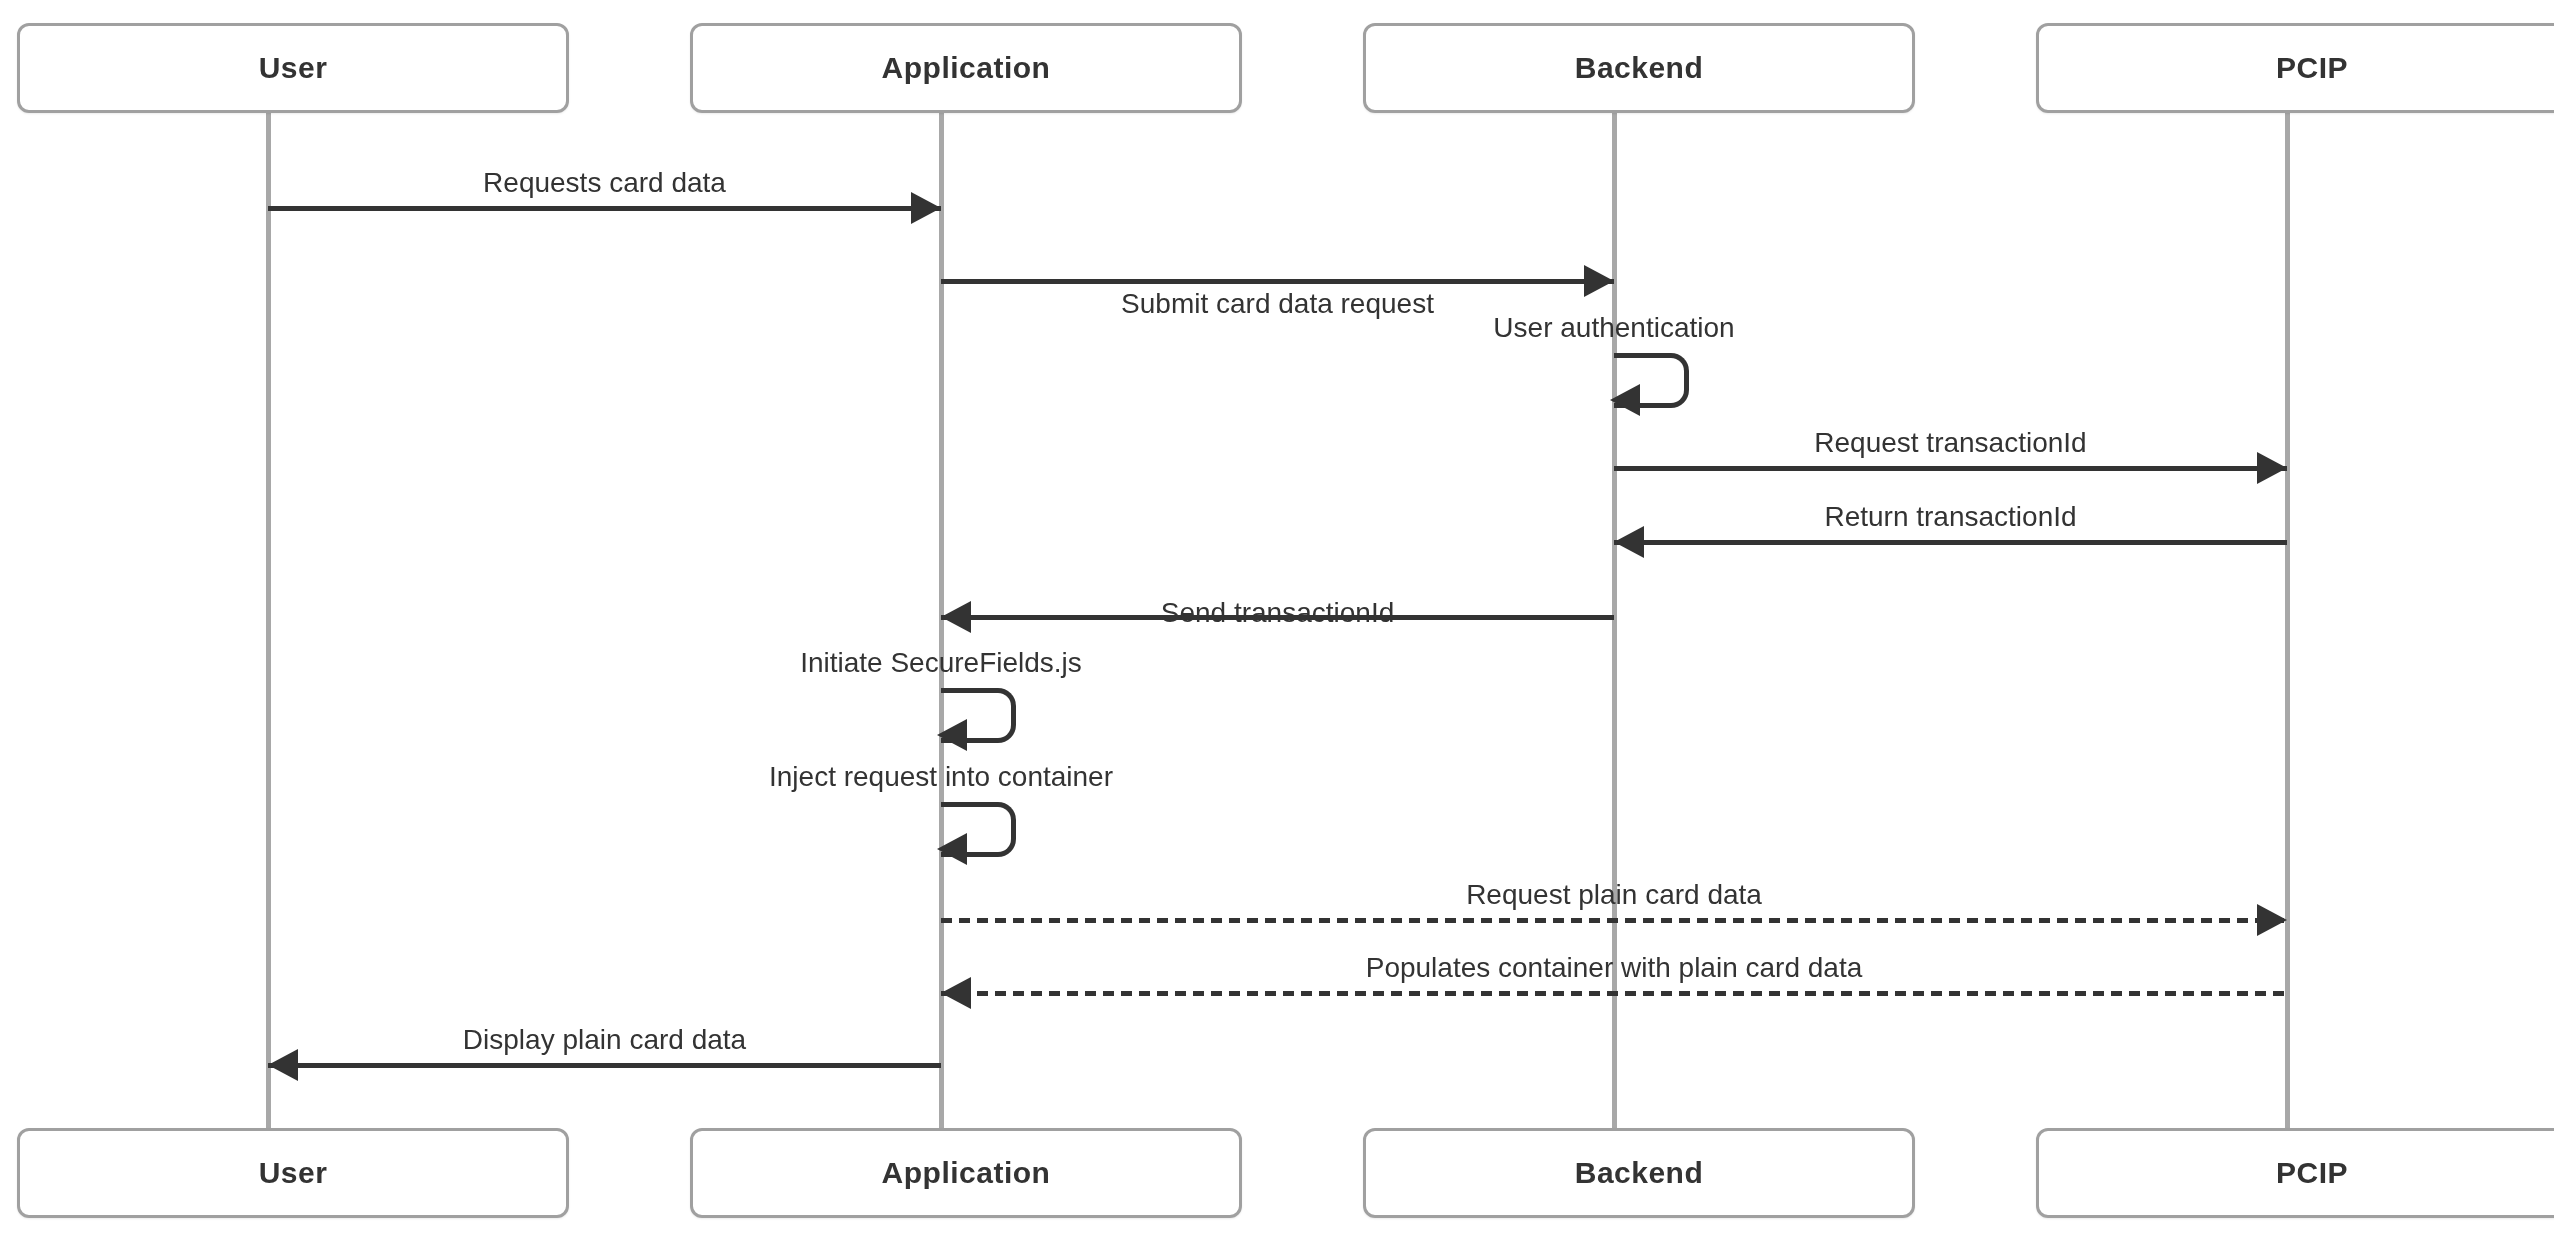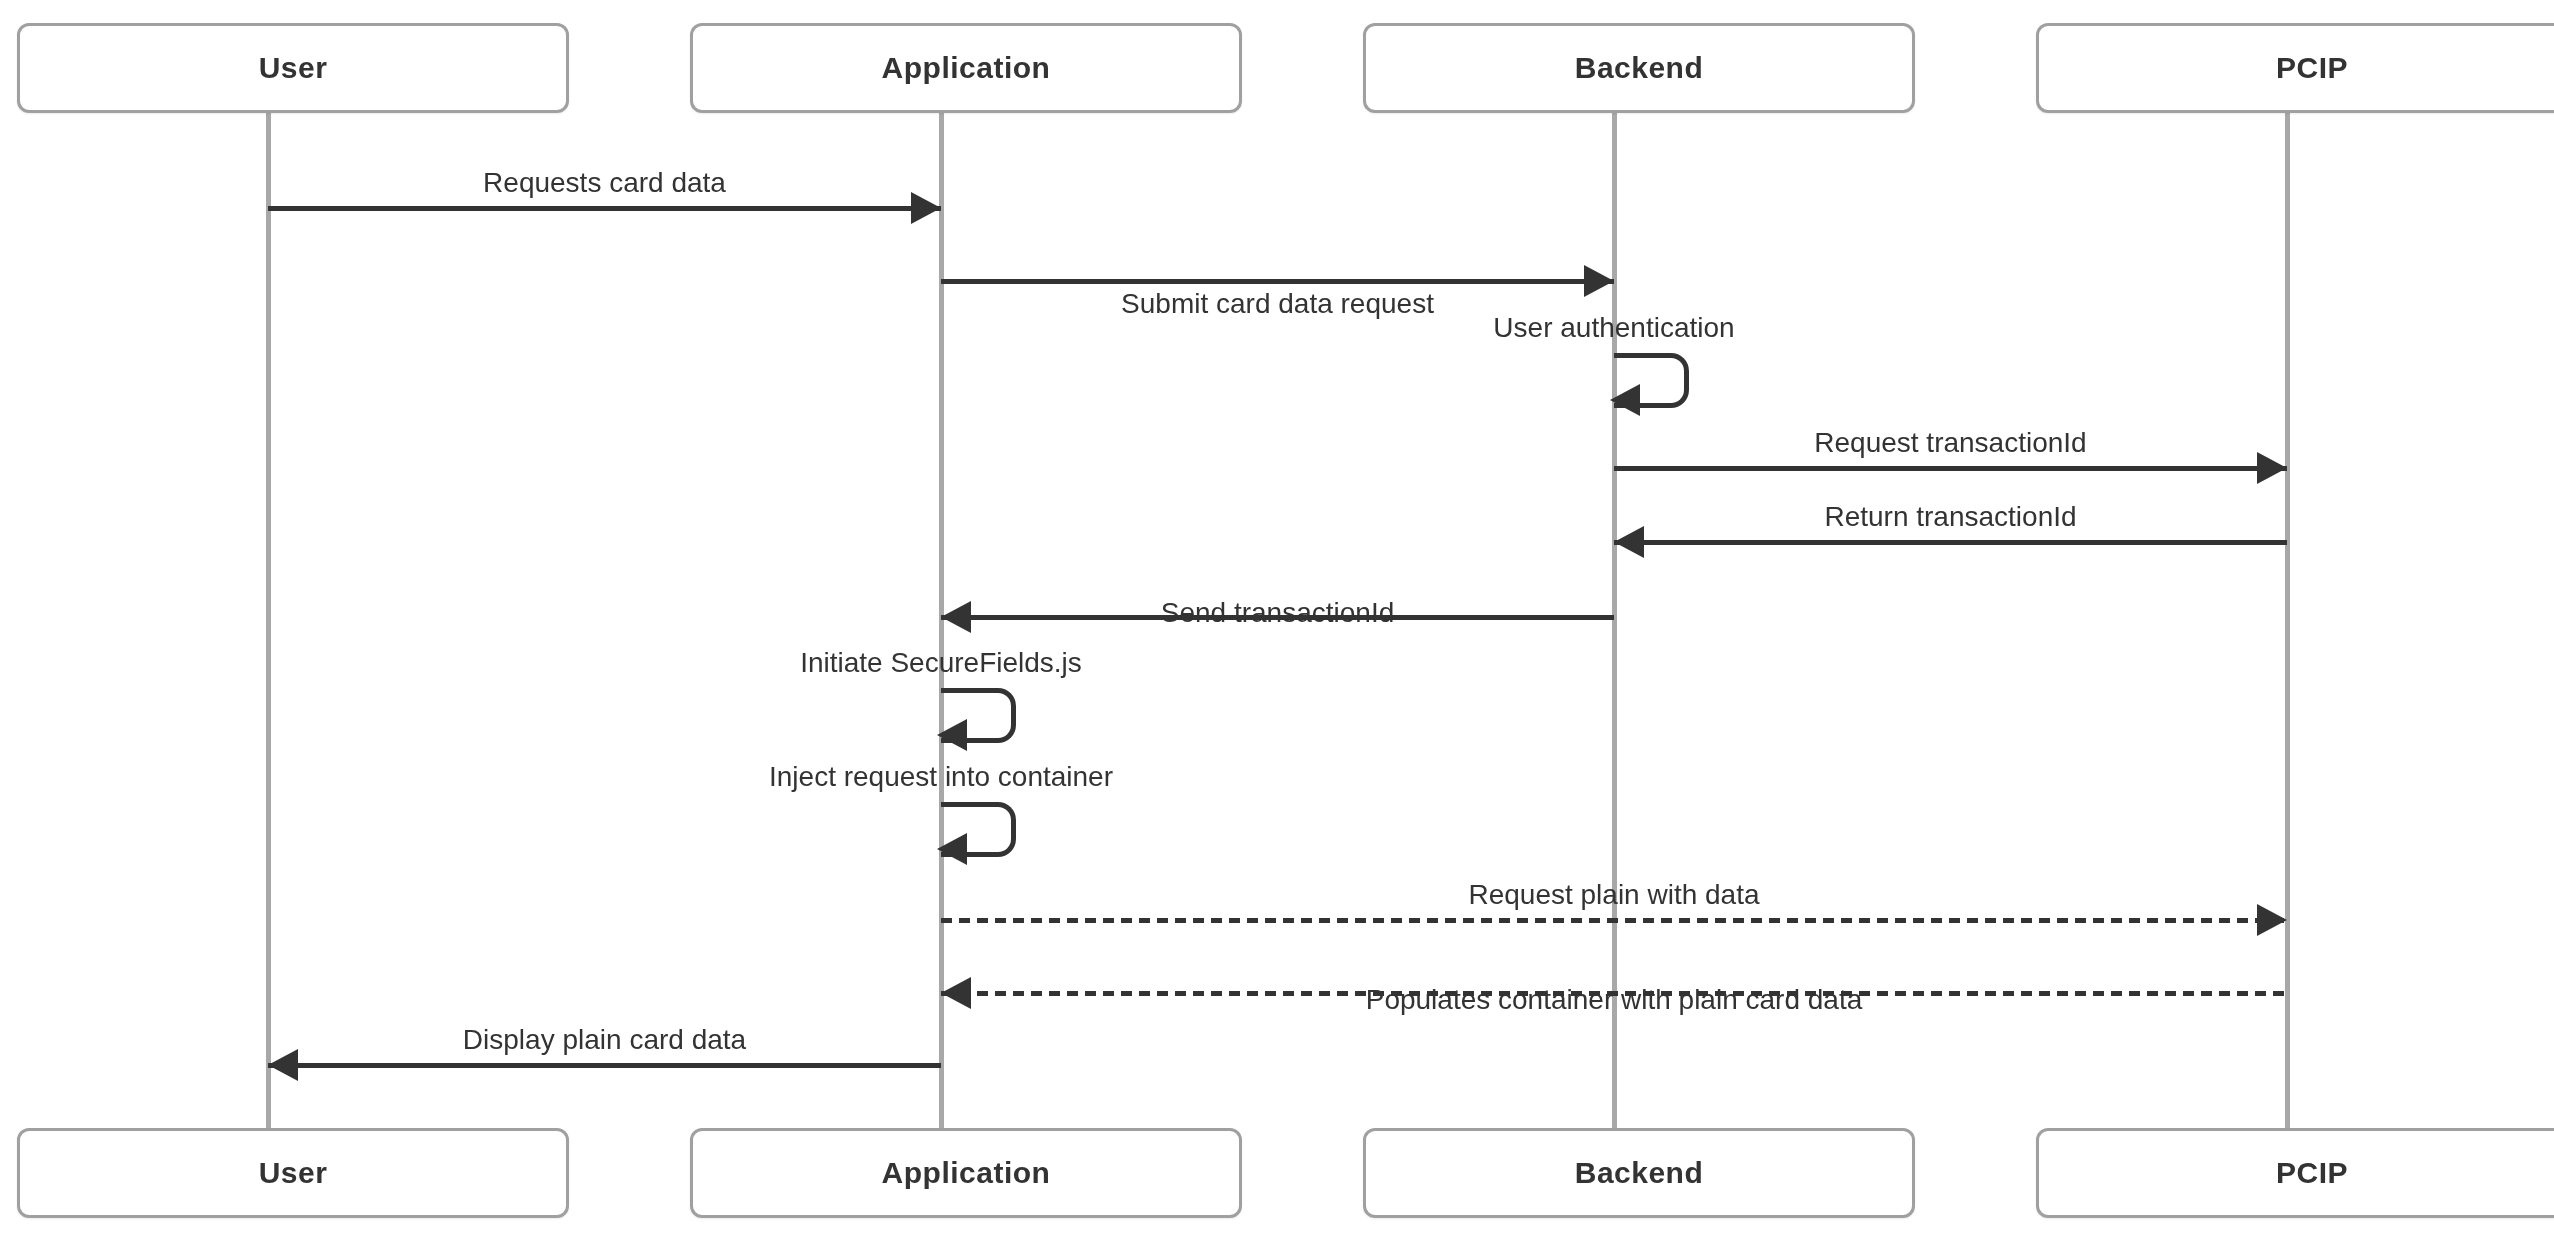--- a/index.html
+++ b/index.html
@@ -134,20 +134,20 @@
     <div class="arrowhead left" style="left: 941px; top: 601px;"></div>
     <div class="msg-label" style="left: 1277.5px; top: 575px; margin-top: 21px;">Send transactionId</div>
     <div class="self-loop" style="left: 941px; top: 688px;"></div>
     <div class="arrowhead left" style="left: 937px; top: 719px;"></div>
     <div class="msg-label" style="left: 941px; top: 646px;">Initiate SecureFields.js</div>
     <div class="self-loop" style="left: 941px; top: 802px;"></div>
     <div class="arrowhead left" style="left: 937px; top: 833px;"></div>
     <div class="msg-label" style="left: 941px; top: 760px;">Inject request into container</div>
     <div class="msg-line dashed" style="left: 941px; top: 918px; width: 1346px;"></div>
     <div class="arrowhead right" style="left: 2257px; top: 904px;"></div>
-    <div class="msg-label" style="left: 1614px; top: 878px;">Request plain with data</div>
+    <div class="msg-label" style="left: 1614px; top: 878px;">Request plain card data</div>
     <div class="msg-line dashed" style="left: 941px; top: 991px; width: 1346px;"></div>
     <div class="arrowhead left" style="left: 941px; top: 977px;"></div>
-    <div class="msg-label" style="left: 1614px; top: 983px;">Populates container with plain card data</div>
+    <div class="msg-label" style="left: 1614px; top: 951px;">Populates container with plain card data</div>
     <div class="msg-line solid" style="left: 268px; top: 1063px; width: 673px;"></div>
     <div class="arrowhead left" style="left: 268px; top: 1049px;"></div>
     <div class="msg-label" style="left: 604.5px; top: 1023px;">Display plain card data</div>
   </div>
 
 </body></html>

